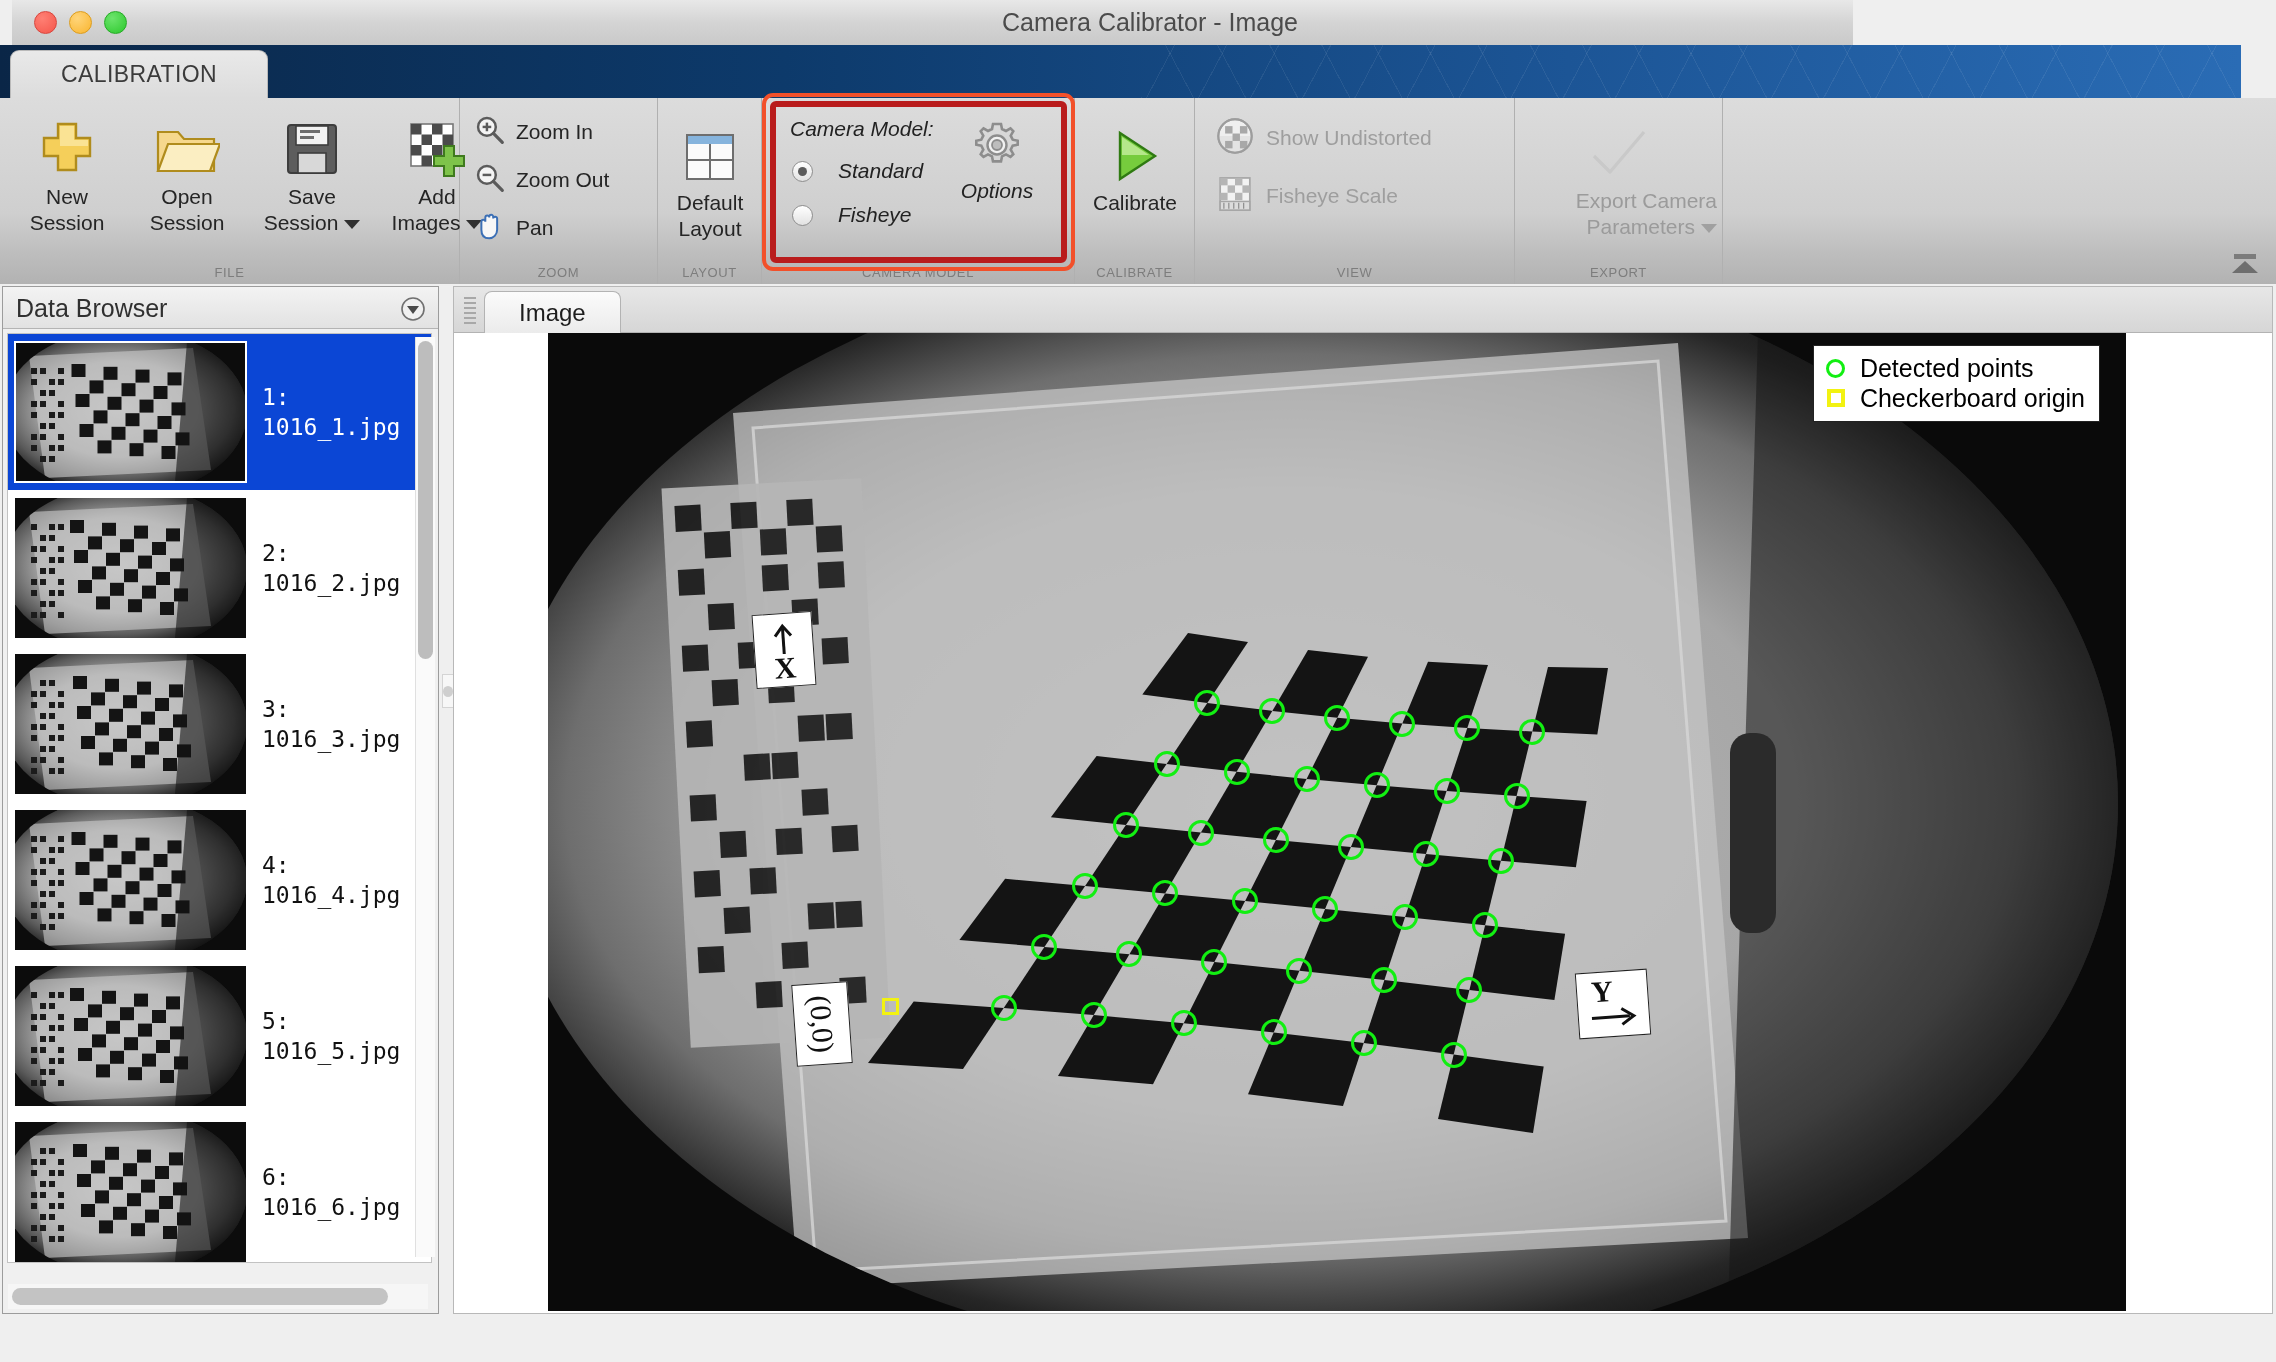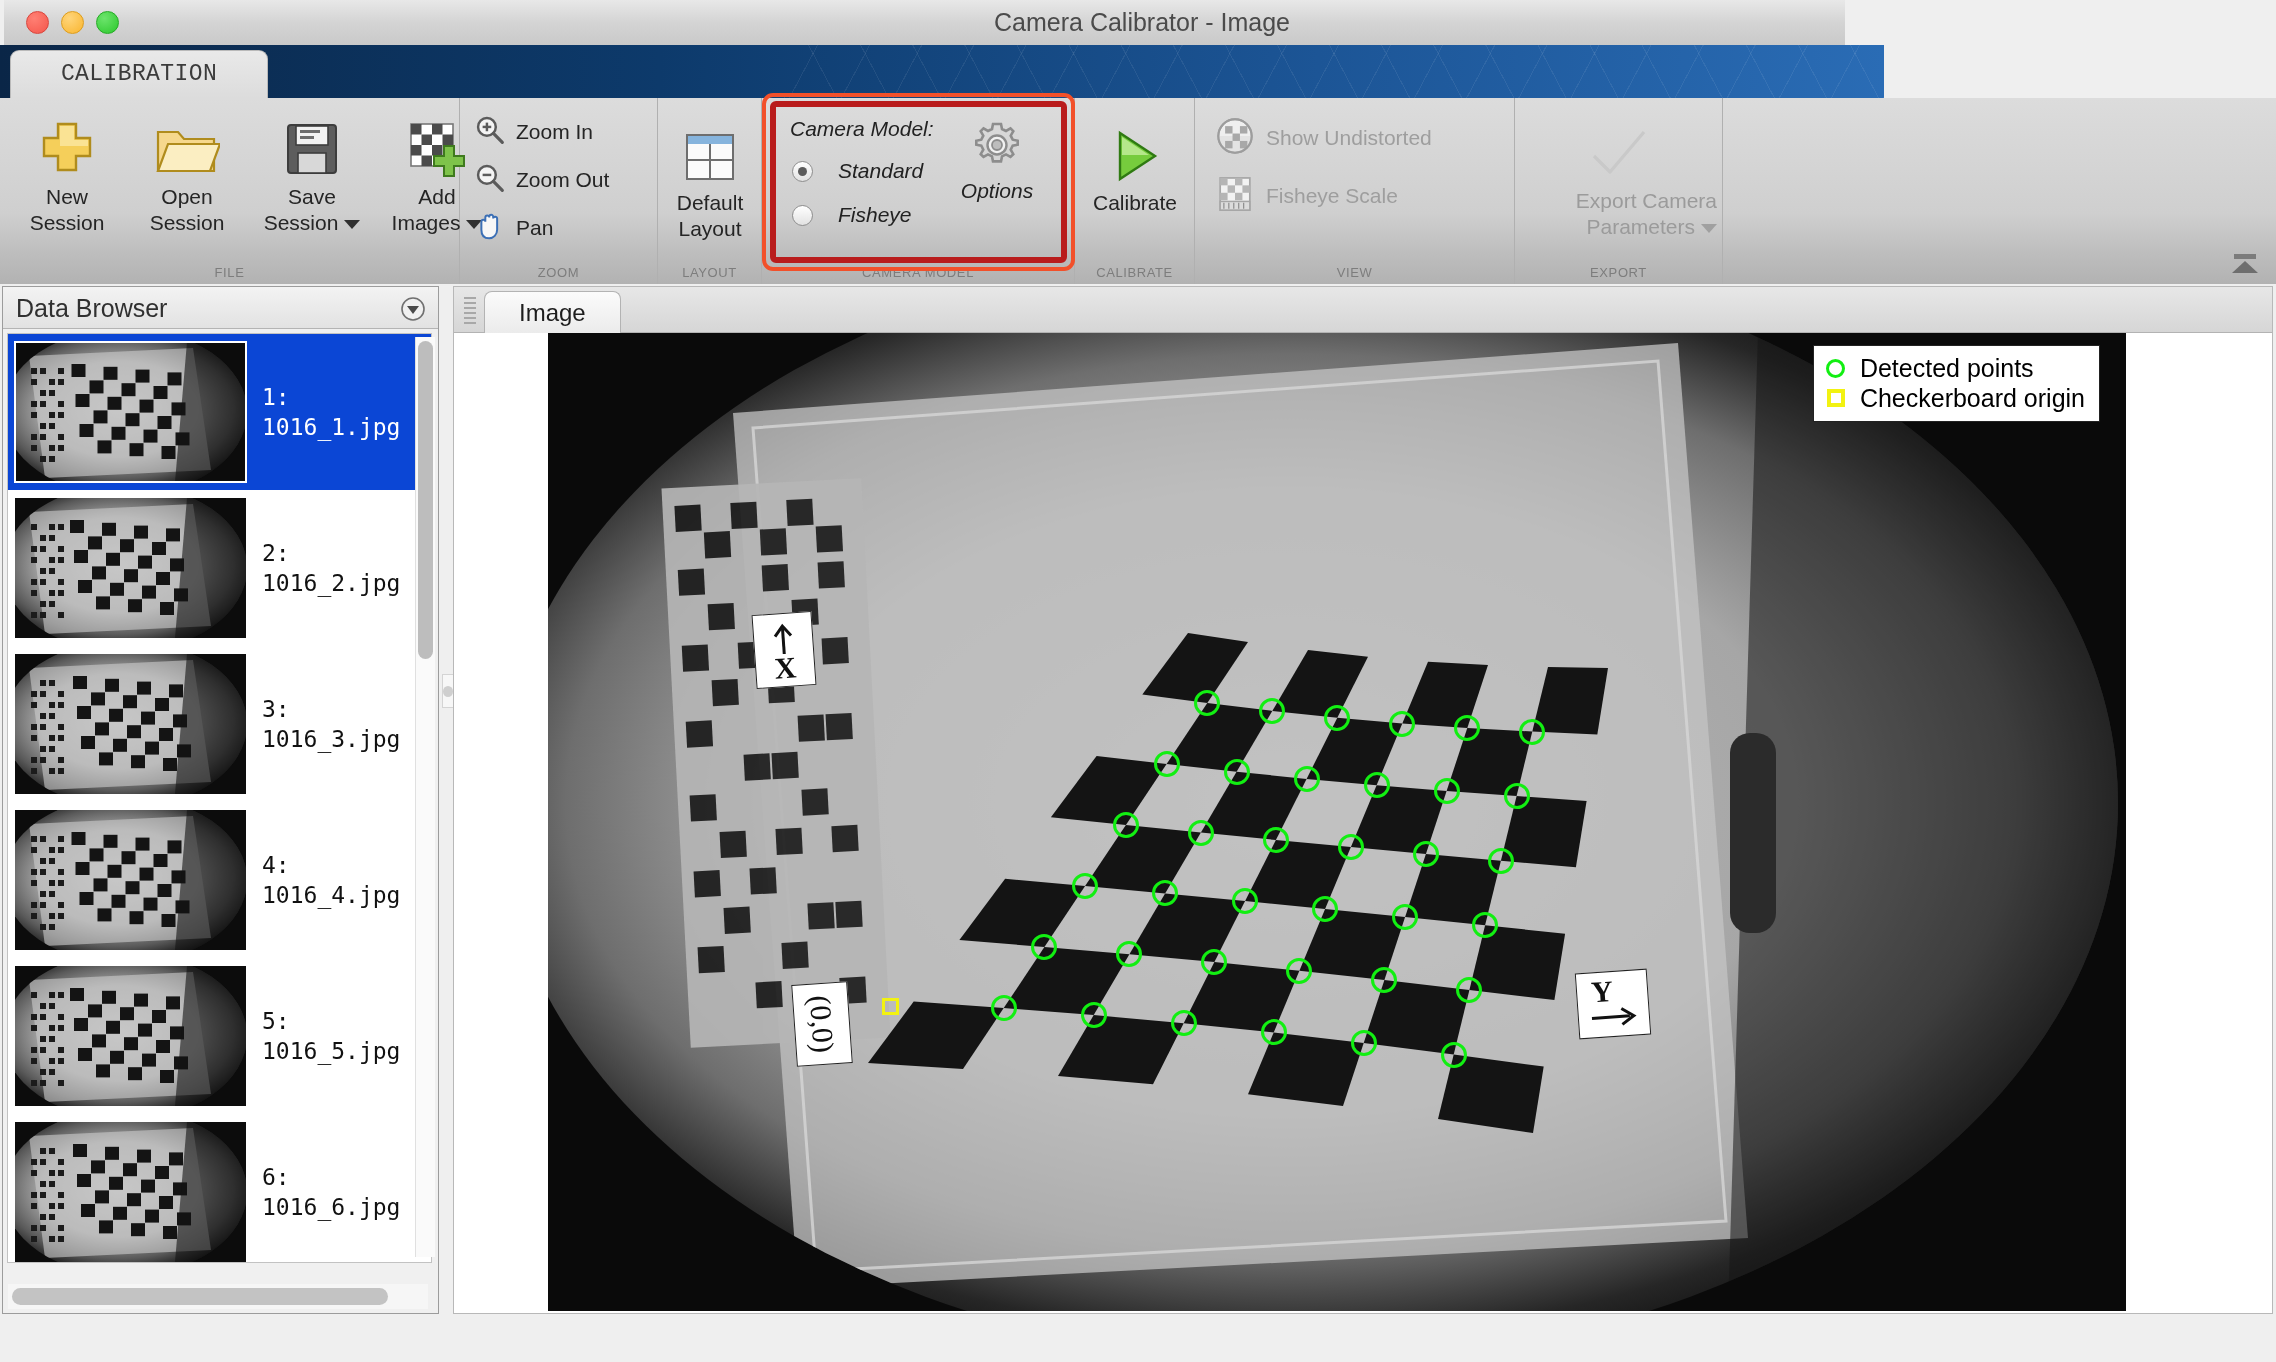--- a/index.html
+++ b/index.html
@@ -1,33 +1,33 @@
 <!DOCTYPE html>
 <html><head>
 <meta charset="utf-8">
 <style>
   html,body{margin:0;padding:0;background:#fff;}
   body{width:2276px;height:1362px;overflow:hidden;font-family:"Liberation Sans",sans-serif;-webkit-font-smoothing:antialiased;}
   .app{position:relative;width:2276px;height:1362px;background:#efefef;}
 
   
-  .titlebar{position:absolute;left:4px;top:0;width:1841px;height:45px;
+  .titlebar{position:absolute;left:12px;top:0;width:1841px;height:45px;
     background:linear-gradient(to bottom,#e8e8e8 0%,#d4d4d4 50%,#c9c9c9 100%);
     border-bottom:1px solid #a9a9a9;}
   .traffic{position:absolute;left:22px;top:11px;display:flex;gap:12px;}
   .tl{width:21px;height:21px;border-radius:50%;}
   .tl.red{background:radial-gradient(circle at 35% 30%,#ff8074,#f4564b);border:1px solid #d9453c;}
   .tl.yellow{background:radial-gradient(circle at 35% 30%,#ffd57a,#f9b52f);border:1px solid #dd9d1c;}
   .tl.green{background:radial-gradient(circle at 35% 30%,#6ce46c,#2cc82c);border:1px solid #25ab25;}
   .title-text{position:absolute;left:0;top:0;width:2276px;height:45px;line-height:45px;
     text-align:center;font-size:25px;color:#4b4b4b;}
 
   
-  .tabstrip{position:absolute;left:0;top:45px;width:1884px;height:53px;
-    background:linear-gradient(to right,#0a2647 0%,#0d3a6b 35%,#1c5596 70%,#2a6cb5 100%);overflow:hidden;font-family:Liberation Mono, monospace;}
+  .tabstrip{position:absolute;left:0;top:45px;width:2241px;height:53px;
+    background:linear-gradient(to right,#0a2647 0%,#0d3a6b 35%,#1c5596 70%,#2a6cb5 100%);overflow:hidden;}
   .tabstrip .mesh{position:absolute;right:0;top:0;width:1100px;height:53px;
     background:
       repeating-linear-gradient(62deg,rgba(255,255,255,.07) 0 1px,transparent 1px 46px),
       repeating-linear-gradient(-62deg,rgba(255,255,255,.07) 0 1px,transparent 1px 46px);}
   .tab{position:absolute;left:10px;top:5px;width:258px;height:48px;
     background:linear-gradient(to bottom,#e9e9e9,#dcdcdc);
     border-radius:9px 9px 0 0;border:1px solid #b9b9b9;border-bottom:none;box-sizing:border-box;}
   .tab span{display:block;width:100%;text-align:center;line-height:46px;font-size:23px;color:#3b3b3b;letter-spacing:.4px;}
   .qat{position:absolute;right:18px;top:47px;height:48px;display:flex;align-items:center;gap:6px;}
 

